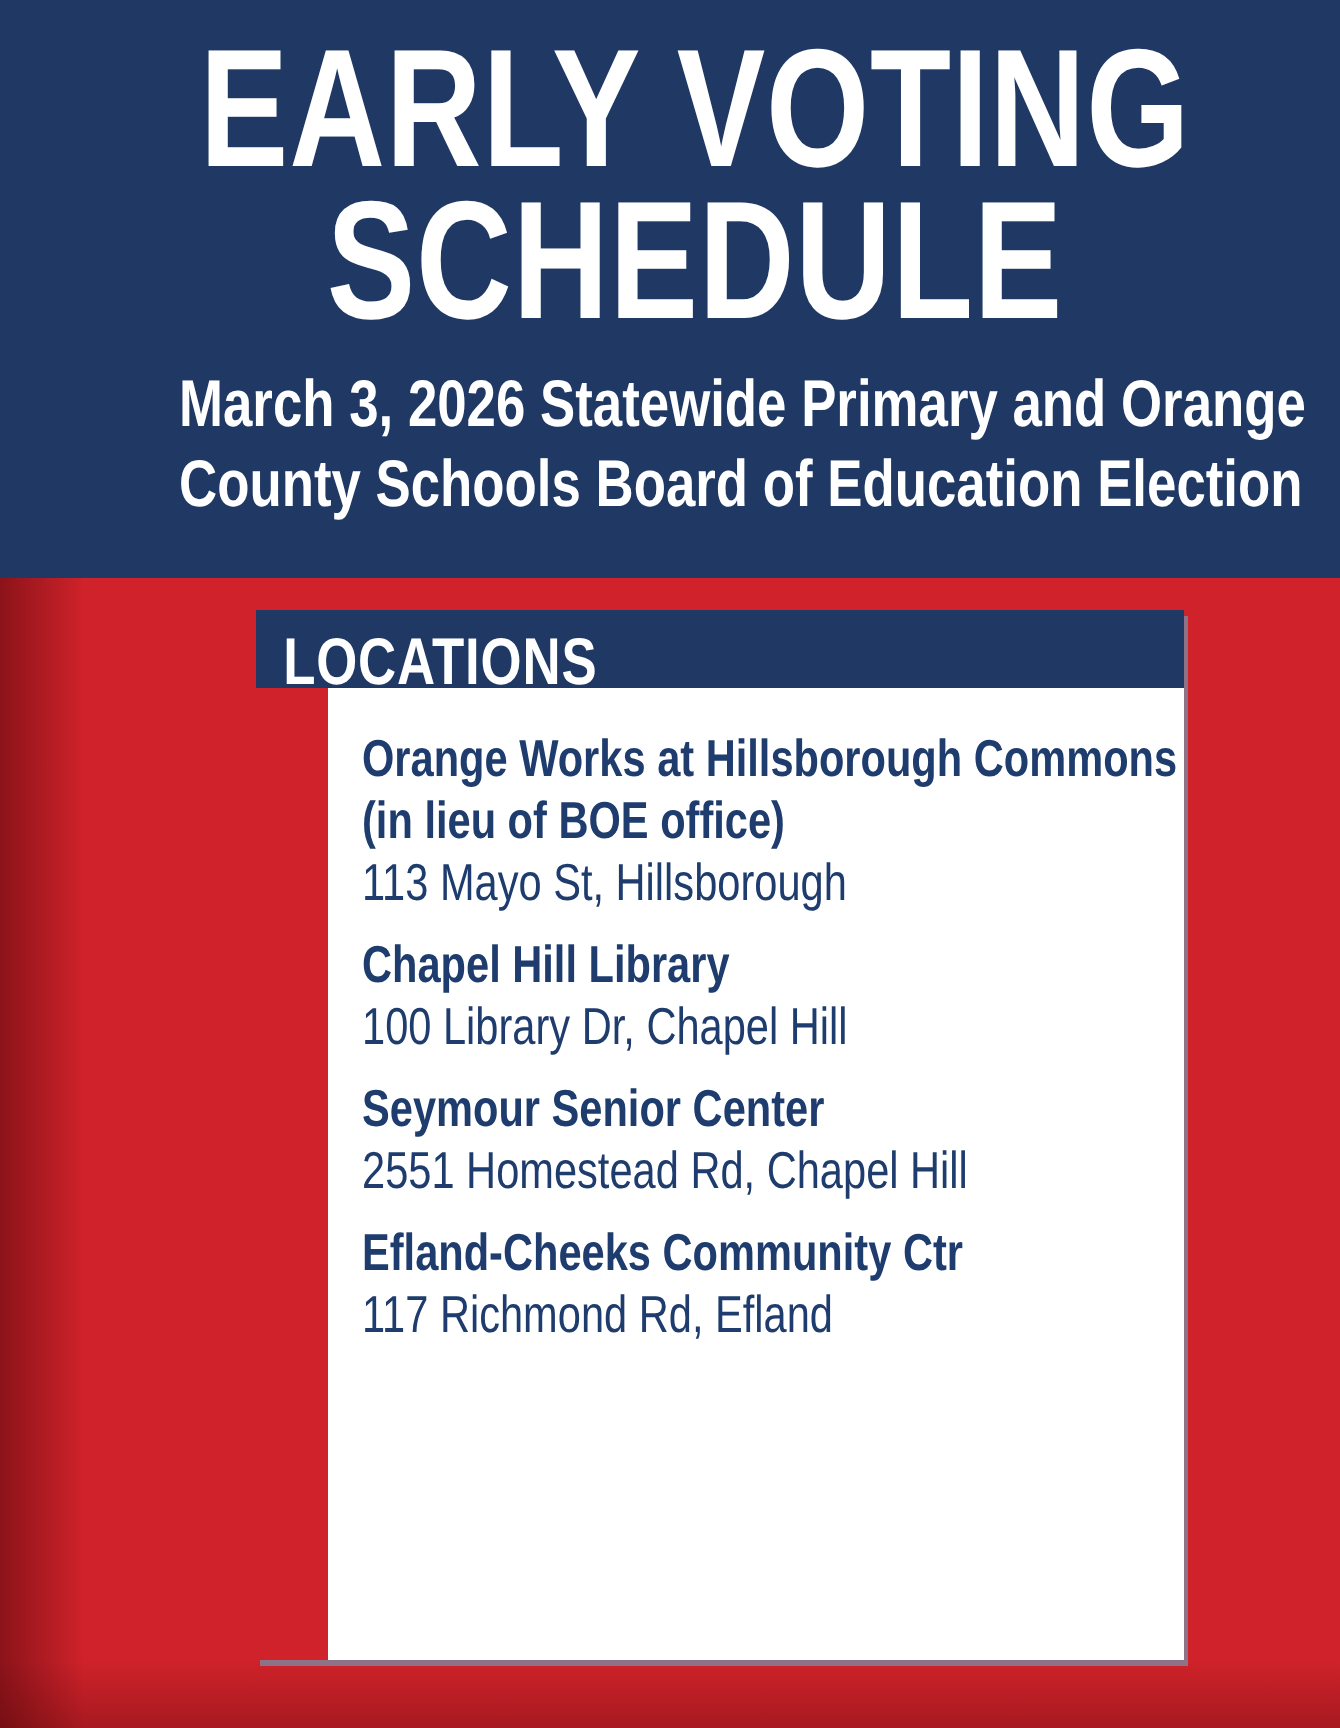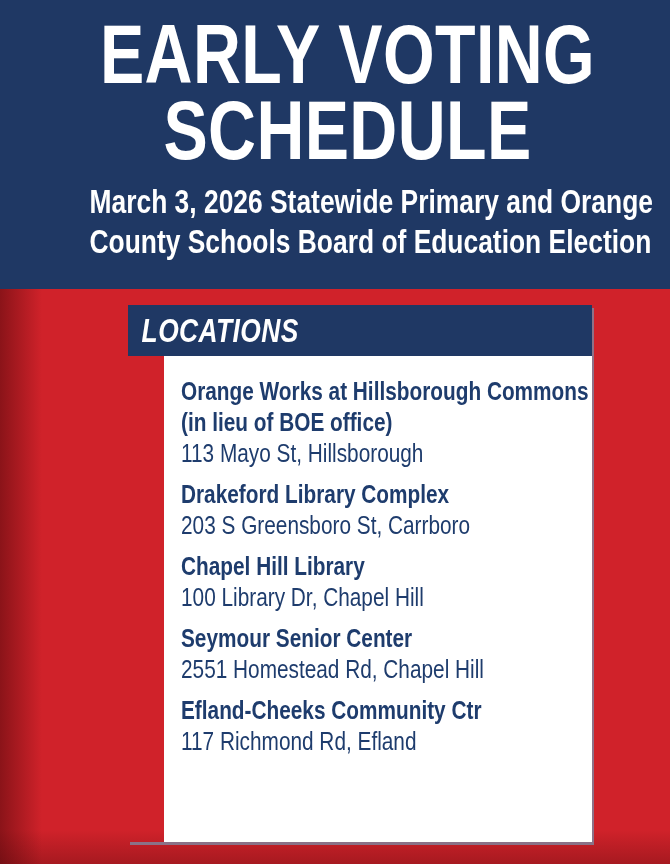--- a/index.html
+++ b/index.html
@@ -46,23 +46,22 @@
   }
 
   
   .card {
     position: absolute;
     left: 128px; top: 305px;
     width: 464px;
     box-shadow: 2px 3px 0 0 rgba(125,135,160,0.8);
   }
   .card-bar {
-    height: 51px;
+    height: 39px;
     background: #1f3864;
-    font-style: italic;
   }
   .card-bar-title {
     color: #ffffff;
     font-size: 33px;
     font-weight: bold;
     line-height: 51px;
     padding-left: 17px;
     white-space: pre;
     transform: scaleX(0.80);
     transform-origin: left top;
@@ -112,24 +111,20 @@
       <div class="card-bar-title">LOCATIONS</div>
     </div>
     <div class="card-body">
 
       <div class="entry">
         <div class="entry-name">Orange Works at Hillsborough Commons
 (in lieu of BOE office)</div>
         <div class="entry-address">113 Mayo St, Hillsborough</div>
       </div>
 
-      <div class="entry">
-        <div class="entry-name">Drakeford Library Complex</div>
-        <div class="entry-address">203 S Greensboro St, Carrboro</div>
-      </div>
 
       <div class="entry">
         <div class="entry-name">Chapel Hill Library</div>
         <div class="entry-address">100 Library Dr, Chapel Hill</div>
       </div>
 
 
       <div class="entry">
         <div class="entry-name">Seymour Senior Center</div>
         <div class="entry-address">2551 Homestead Rd, Chapel Hill</div>

